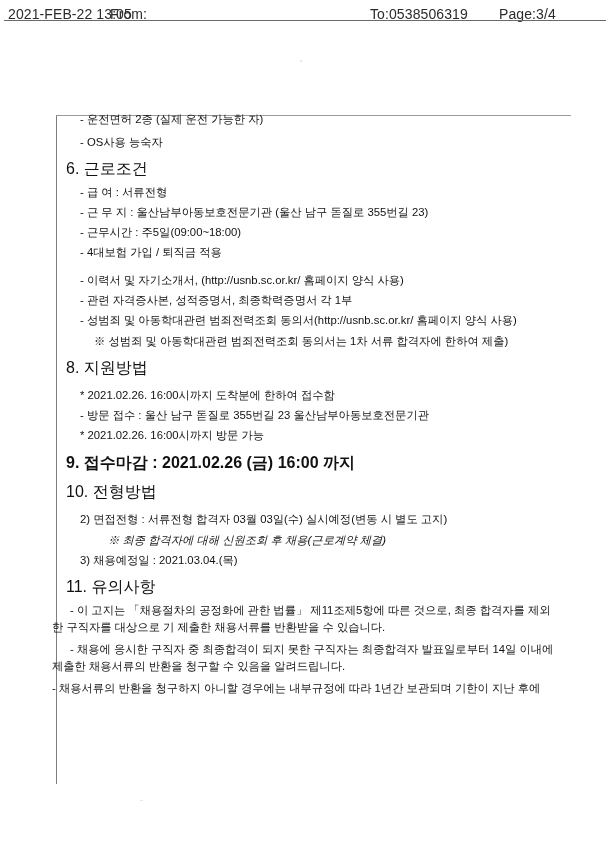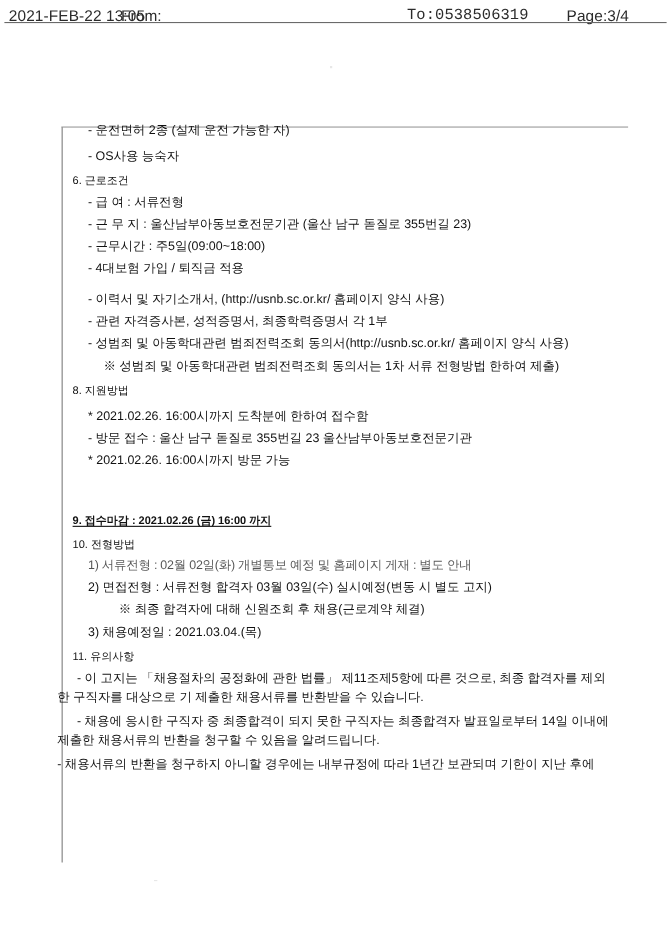--- a/index.html
+++ b/index.html
@@ -38,25 +38,24 @@
     position: absolute;
     left: 110px;
     top: 0;
     white-space: nowrap;
   }
   .fax-header .hdr-to {
     position: absolute;
     left: 370px;
     top: 0;
     white-space: nowrap;
-    font-family: Liberation Mono, monospace;
   }
   .fax-header .hdr-page {
     position: absolute;
-    left: 515px;
+    left: 499px;
     top: 0;
     white-space: nowrap;
   }
   .hdr-rule {
     position: absolute;
     top: 20px;
     left: 4px;
     width: 602px;
     height: 1px;
     background: #6a6a6a;
@@ -82,31 +81,29 @@
   }
   .line {
     position: relative;
     white-space: nowrap;
     margin: 0;
     padding: 0;
   }
   .ind-1 { padding-left: 14px; }
   .ind-2 { padding-left: 28px; }
   .ind-3 { padding-left: 42px; }
-  .ind-4 { padding-left: 56px; }
+  .ind-4 { padding-left: 56px; font-style: italic; }
   .gap-s { height: 5px; }
   .gap-m { height: 8px; }
   .num-head {
-    font-size: 10px;
+    font-size: 16px;
   }
   .bold-ul {
     font-weight: bold;
-    text-decoration: underline;
     text-underline-offset: 2px;
-    margin-top: 32px;
   }
   .smear {
     filter: blur(0.7px);
     opacity: 0.72;
     letter-spacing: -0.2px;
   }
   .wrap-line {
     white-space: normal;
     width: 508px;
     line-height: 1.5;
@@ -153,39 +150,38 @@
     <div class="line ind-2">- 4대보험 가입 / 퇴직금 적용</div>
     <div class="gap-m"></div>
 
     <div class="gap-s"></div>
     <div class="line ind-2">- 이력서 및 자기소개서, (http://usnb.sc.or.kr/ 홈페이지 양식 사용)</div>
     <div class="gap-s"></div>
     <div class="line ind-2">- 관련 자격증사본, 성적증명서, 최종학력증명서 각 1부</div>
     <div class="gap-s"></div>
     <div class="line ind-2">- 성범죄 및 아동학대관련 범죄전력조회 동의서(http://usnb.sc.or.kr/ 홈페이지 양식 사용)</div>
     <div class="gap-s"></div>
-    <div class="line ind-3">※ 성범죄 및 아동학대관련 범죄전력조회 동의서는 1차 서류 전형방법 한하여 제출)</div>
+    <div class="line ind-3">※ 성범죄 및 아동학대관련 범죄전력조회 동의서는 1차 서류 합격자에 한하여 제출)</div>
     <div class="gap-m"></div>
 
     <div class="line ind-1 num-head">8. 지원방법</div>
     <div class="gap-s"></div>
     <div class="gap-s"></div>
     <div class="line ind-2">* 2021.02.26. 16:00시까지 도착분에 한하여 접수함</div>
     <div class="gap-s"></div>
     <div class="line ind-2">- 방문 접수 : 울산 남구 돋질로 355번길 23 울산남부아동보호전문기관</div>
     <div class="gap-s"></div>
     <div class="line ind-2">* 2021.02.26. 16:00시까지 방문 가능</div>
     <div class="gap-m"></div>
 
     <div class="line ind-1 num-head bold-ul">9. 접수마감 : 2021.02.26 (금) 16:00 까지</div>
     <div class="gap-m"></div>
 
     <div class="line ind-1 num-head">10. 전형방법</div>
     <div class="gap-s"></div>
-    <div class="line ind-2 smear">1) 서류전형 : 02월 02일(화) 개별통보 예정 및 홈페이지 게재 : 별도 안내</div>
     <div class="gap-s"></div>
     <div class="line ind-2">2) 면접전형 : 서류전형 합격자 03월 03일(수) 실시예정(변동 시 별도 고지)</div>
     <div class="gap-s"></div>
     <div class="line ind-4">※ 최종 합격자에 대해 신원조회 후 채용(근로계약 체결)</div>
     <div class="gap-s"></div>
     <div class="line ind-2">3) 채용예정일 : 2021.03.04.(목)</div>
     <div class="gap-m"></div>
 
     <div class="line ind-1 num-head">11. 유의사항</div>
     <div class="gap-s"></div>

